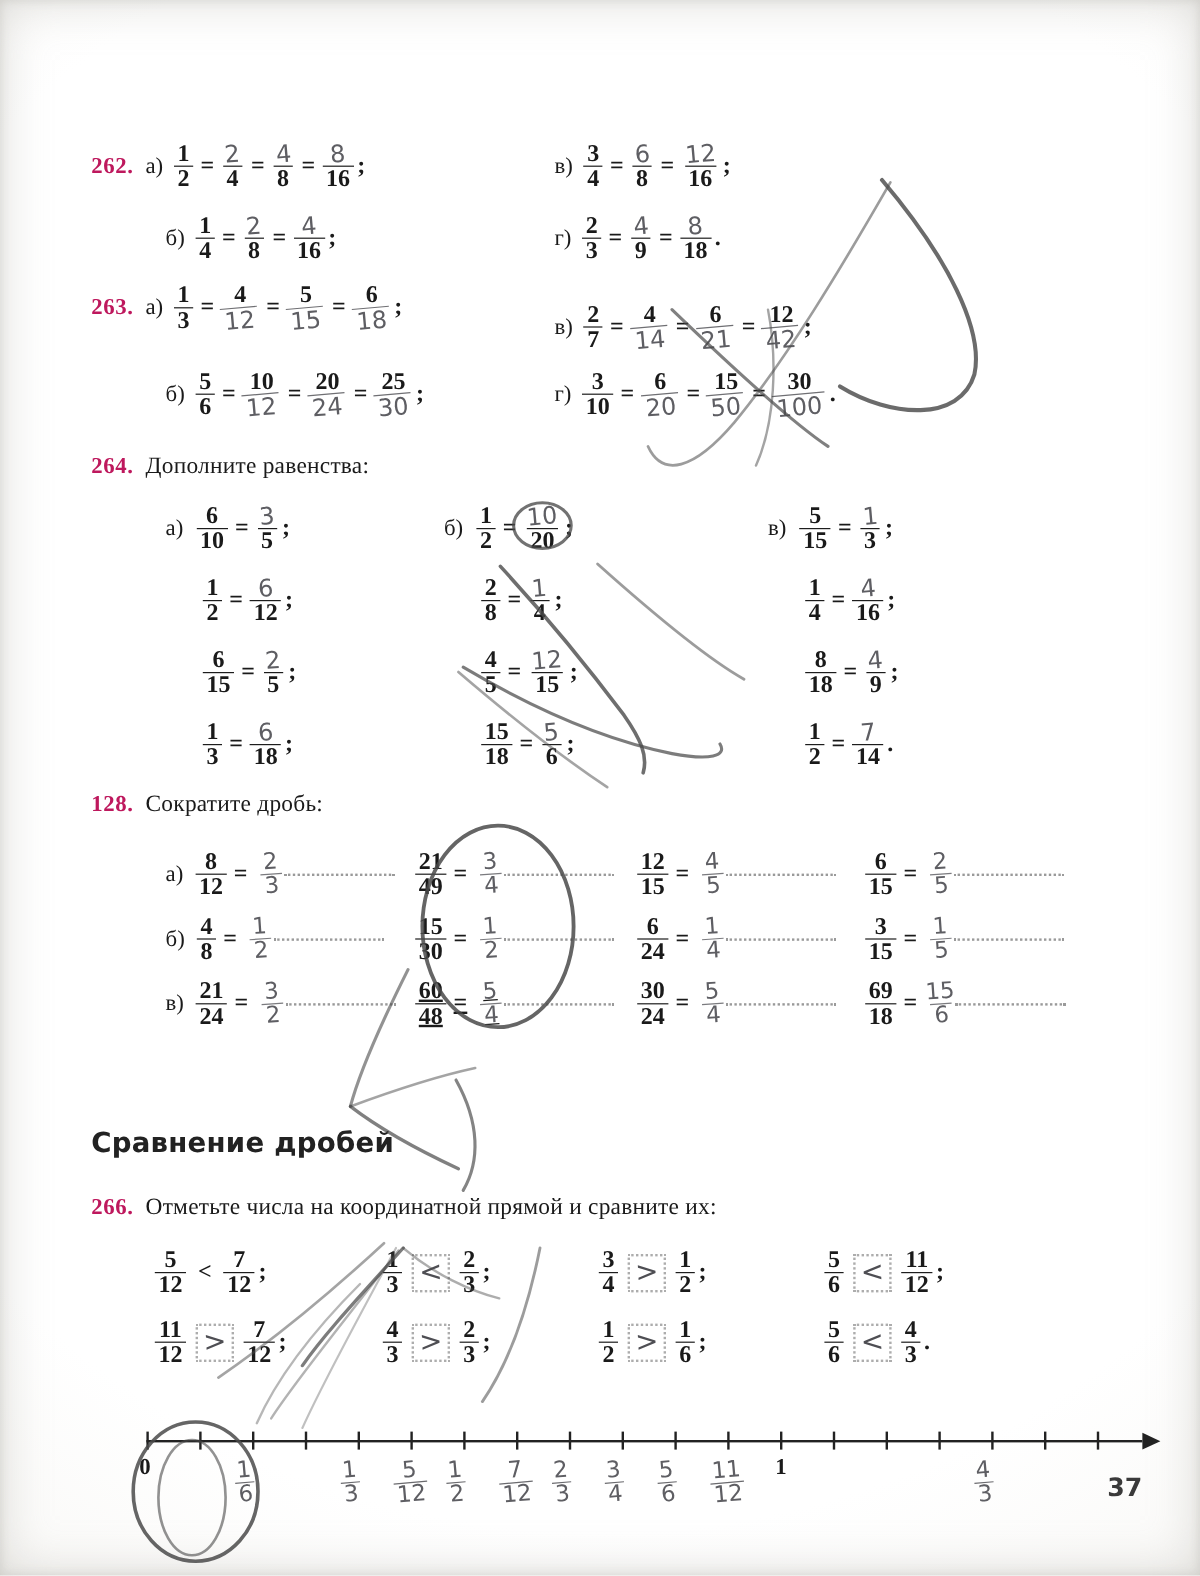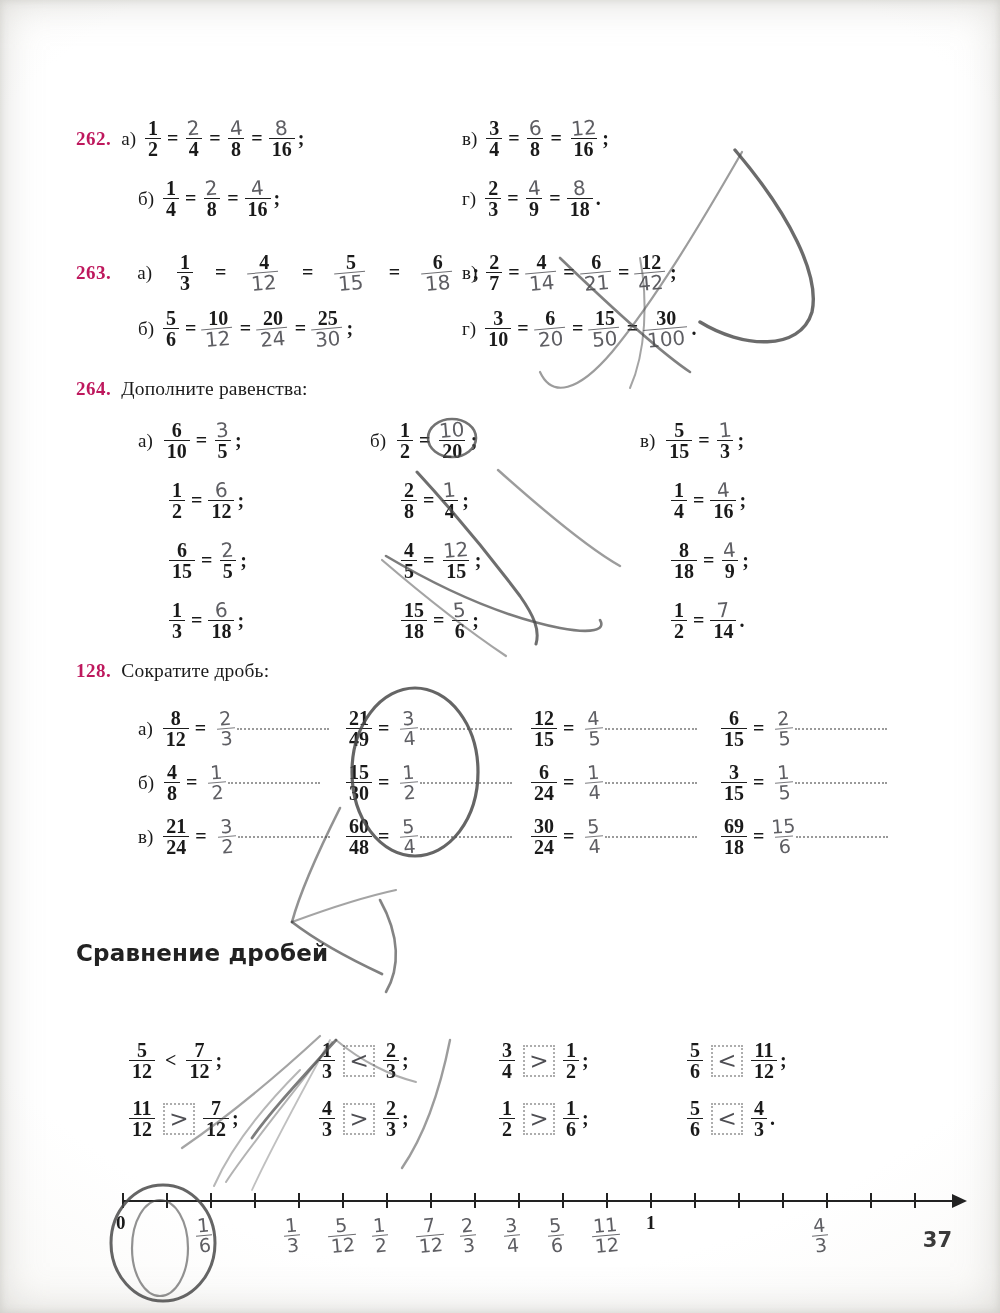--- a/index.html
+++ b/index.html
@@ -157,21 +157,21 @@
         <span class="num" style="font-family: &quot;DejaVu Sans&quot;, sans-serif; color: rgb(94, 94, 99); font-weight: 400; transform: rotate(-5deg); display: inline-block; font-size: 20px;">4</span>
         <span class="den" style="font-weight: bold;">9</span>
       </span>
       <span class="eq">=</span>
       <span class="frac" style="font-size: 20px;">
         <span class="num" style="font-family: &quot;DejaVu Sans&quot;, sans-serif; color: rgb(94, 94, 99); font-weight: 400; transform: rotate(-5deg); display: inline-block; font-size: 20px;">8</span>
         <span class="den" style="font-weight: bold;">18</span>
       </span>
       <span class="semi">.</span>
     </div>
-    <div class="row" style="left: 76px; top: 252px; gap: 16px;">
+    <div class="row" style="left: 76px; top: 236px;">
       <span class="exno" style="margin-right: 10px;">263.</span>
       <span class="lbl" style="margin-right: 8px;">а)</span>
       <span class="frac" style="font-size: 20px;">
         <span class="num" style="font-weight: bold;">1</span>
         <span class="den" style="font-weight: bold;">3</span>
       </span>
       <span class="eq">=</span>
       <span class="frac" style="font-size: 20px;">
         <span class="num" style="font-weight: bold;">4</span>
         <span class="den" style="font-family: &quot;DejaVu Sans&quot;, sans-serif; color: rgb(94, 94, 99); font-weight: 400; transform: rotate(-5deg); display: inline-block; border-top-color: rgb(111, 111, 115);">12</span>
@@ -480,21 +480,21 @@
         <span class="num">15</span>
         <span class="den">30</span>
       </span>
       <span class="eq">=</span>
       <span class="ansslot" style="font-size: 19px; transform: rotate(-4deg);">
         <span class="a-num">1</span>
         <span class="a-den">2</span>
       </span>
       <span class="dots"></span>
     </div>
-    <div class="row" style="left: 345px; top: 816px;">
+    <div class="row" style="left: 345px; top: 816px; text-decoration: underline;">
       <span class="frac print">
         <span class="num">60</span>
         <span class="den">48</span>
       </span>
       <span class="eq">=</span>
       <span class="ansslot" style="font-size: 19px; transform: rotate(-4deg);">
         <span class="a-num">5</span>
         <span class="a-den">4</span>
       </span>
       <span class="dots"></span>
@@ -566,20 +566,24 @@
       </span>
       <span class="eq">=</span>
       <span class="ansslot" style="font-size: 19px; transform: rotate(-4deg);">
         <span class="a-num">15</span>
         <span class="a-den">6</span>
       </span>
       <span class="dots"></span>
     </div>
     <div class="row" style="left: 76px; top: 940px;">
       <span class="sect">Сравнение дробей</span>
+    </div>
+    <div class="row" style="left: 76px; top: 996px;">
+      <span class="exno" style="margin-right: 10px;">266.</span>
+      <span class="promptreg">Отметьте числа на координатной прямой и сравните их:</span>
     </div>
     <div class="row" style="left: 128px; top: 1040px;">
       <span class="frac print">
         <span class="num">5</span>
         <span class="den">12</span>
       </span>
       <span class="printsign">&lt;</span>
       <span class="frac print">
         <span class="num">7</span>
         <span class="den">12</span>

